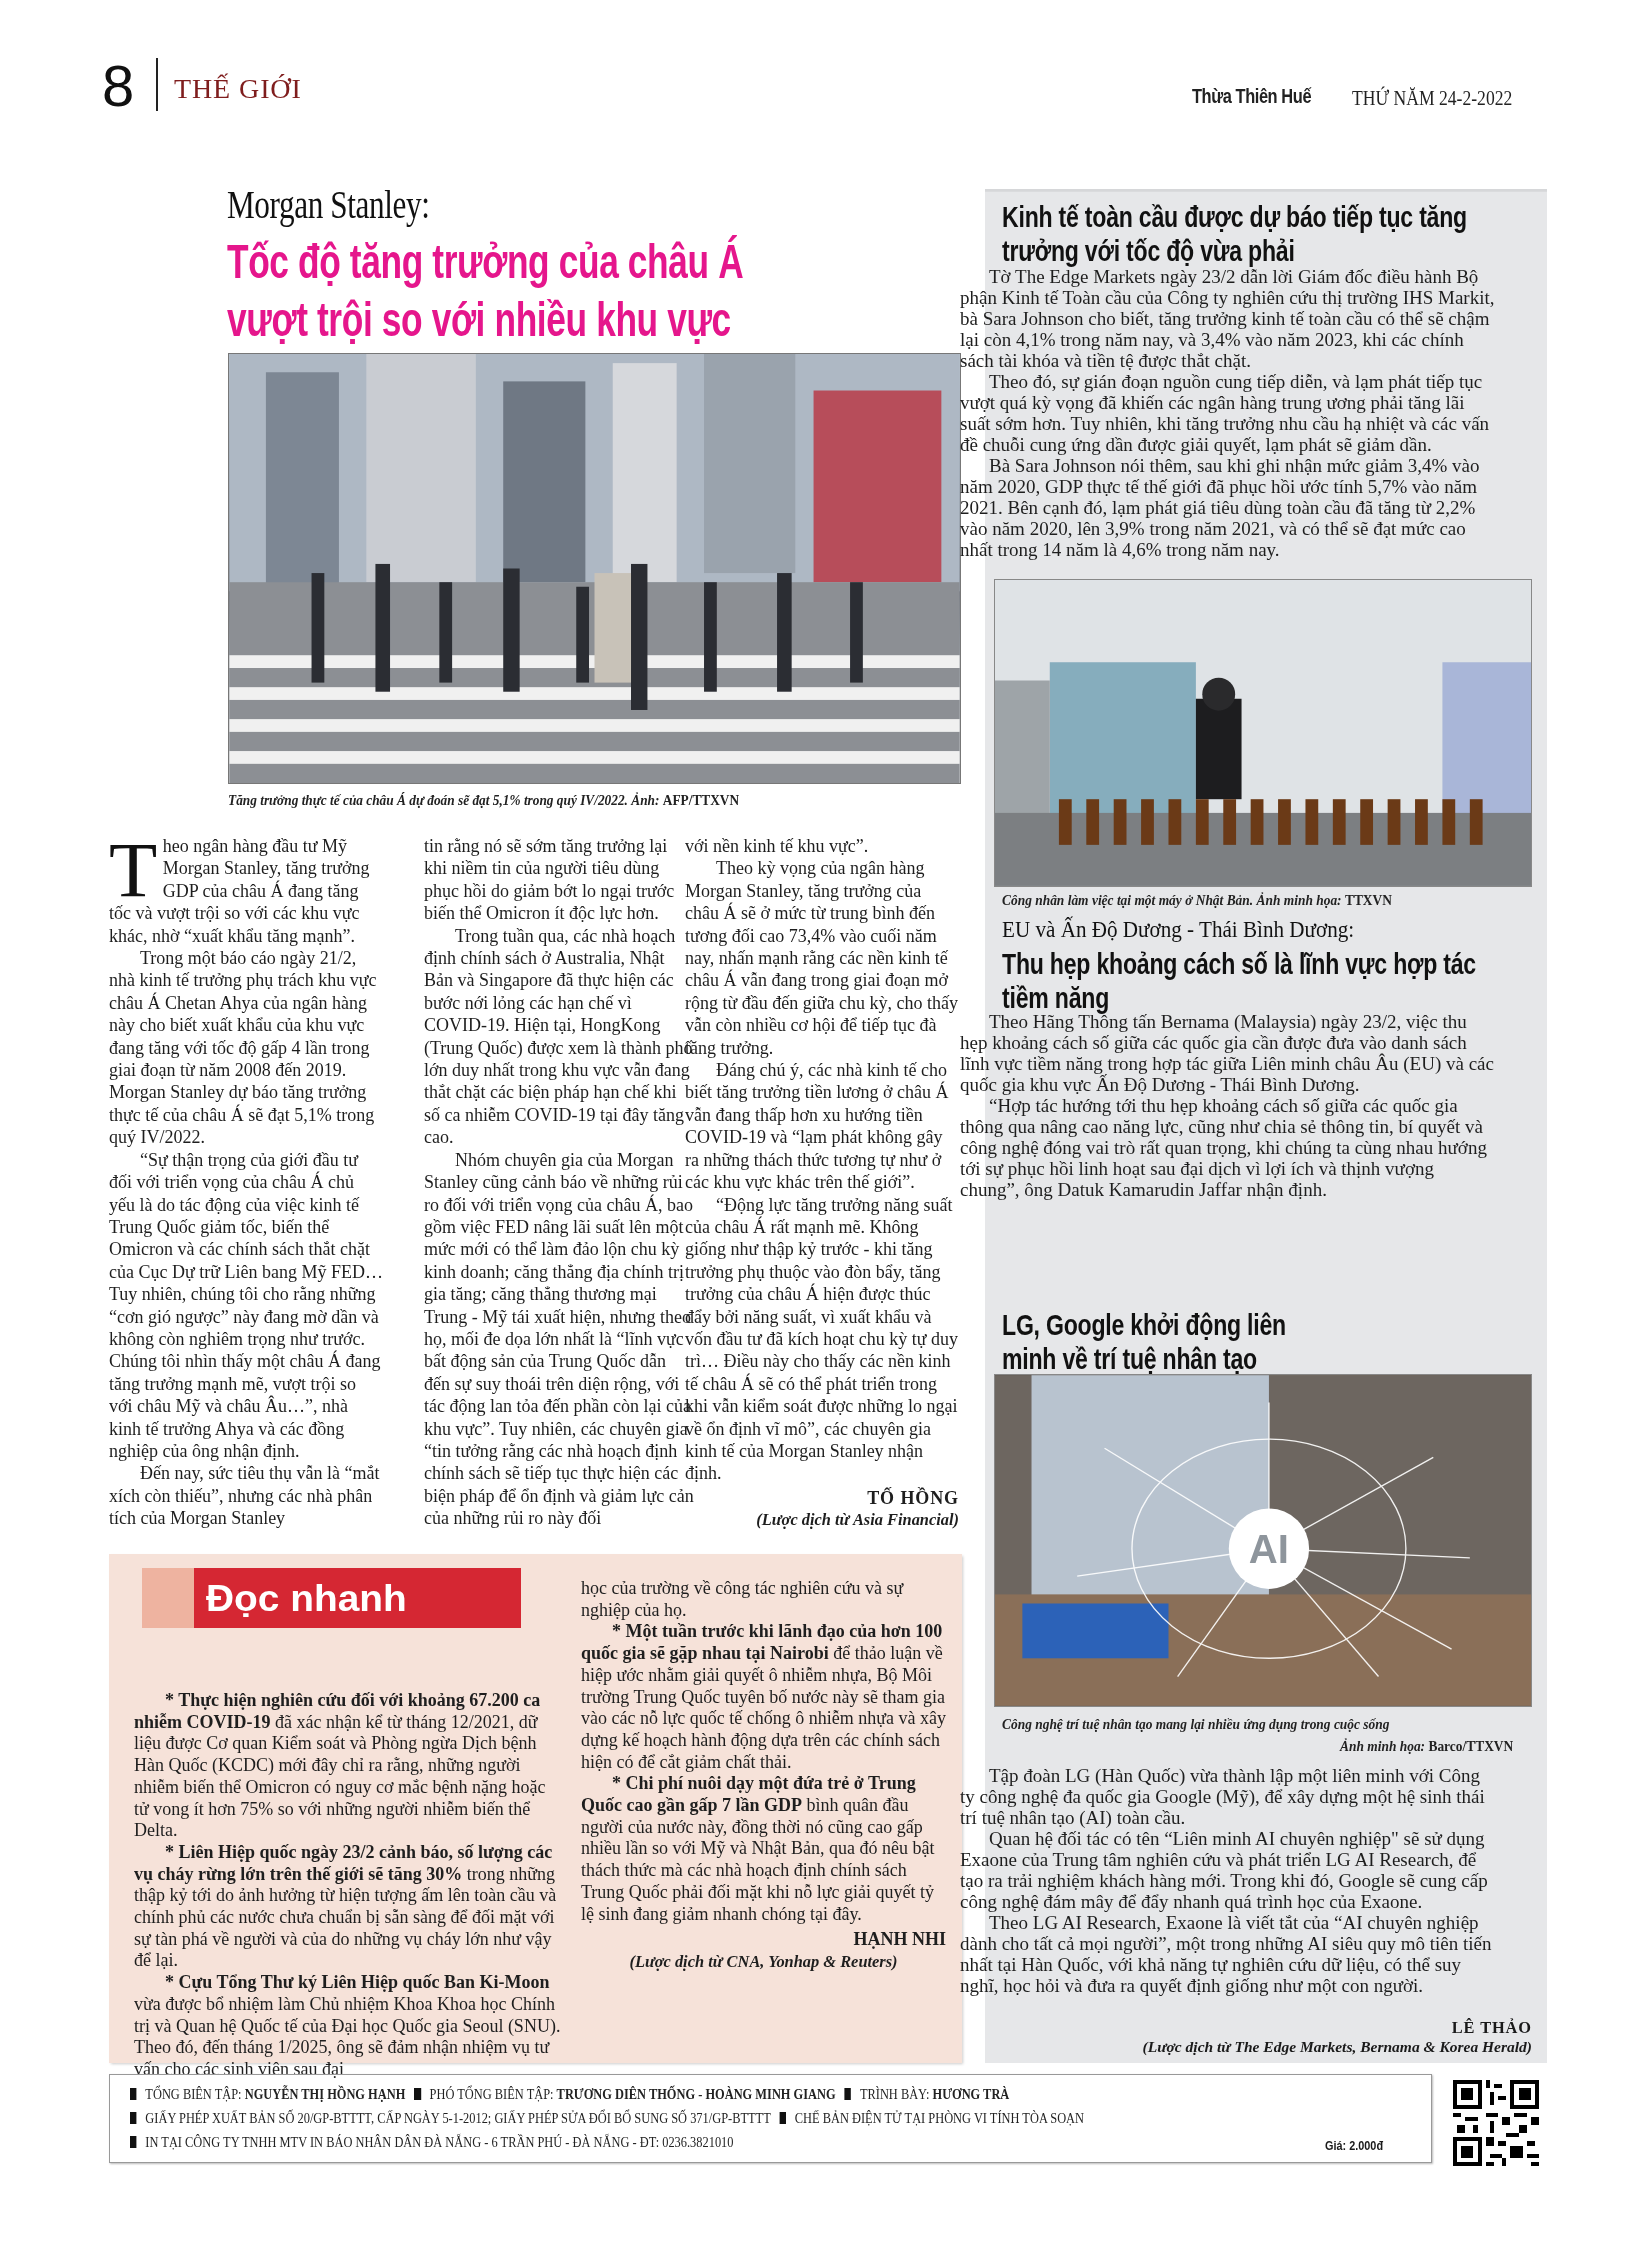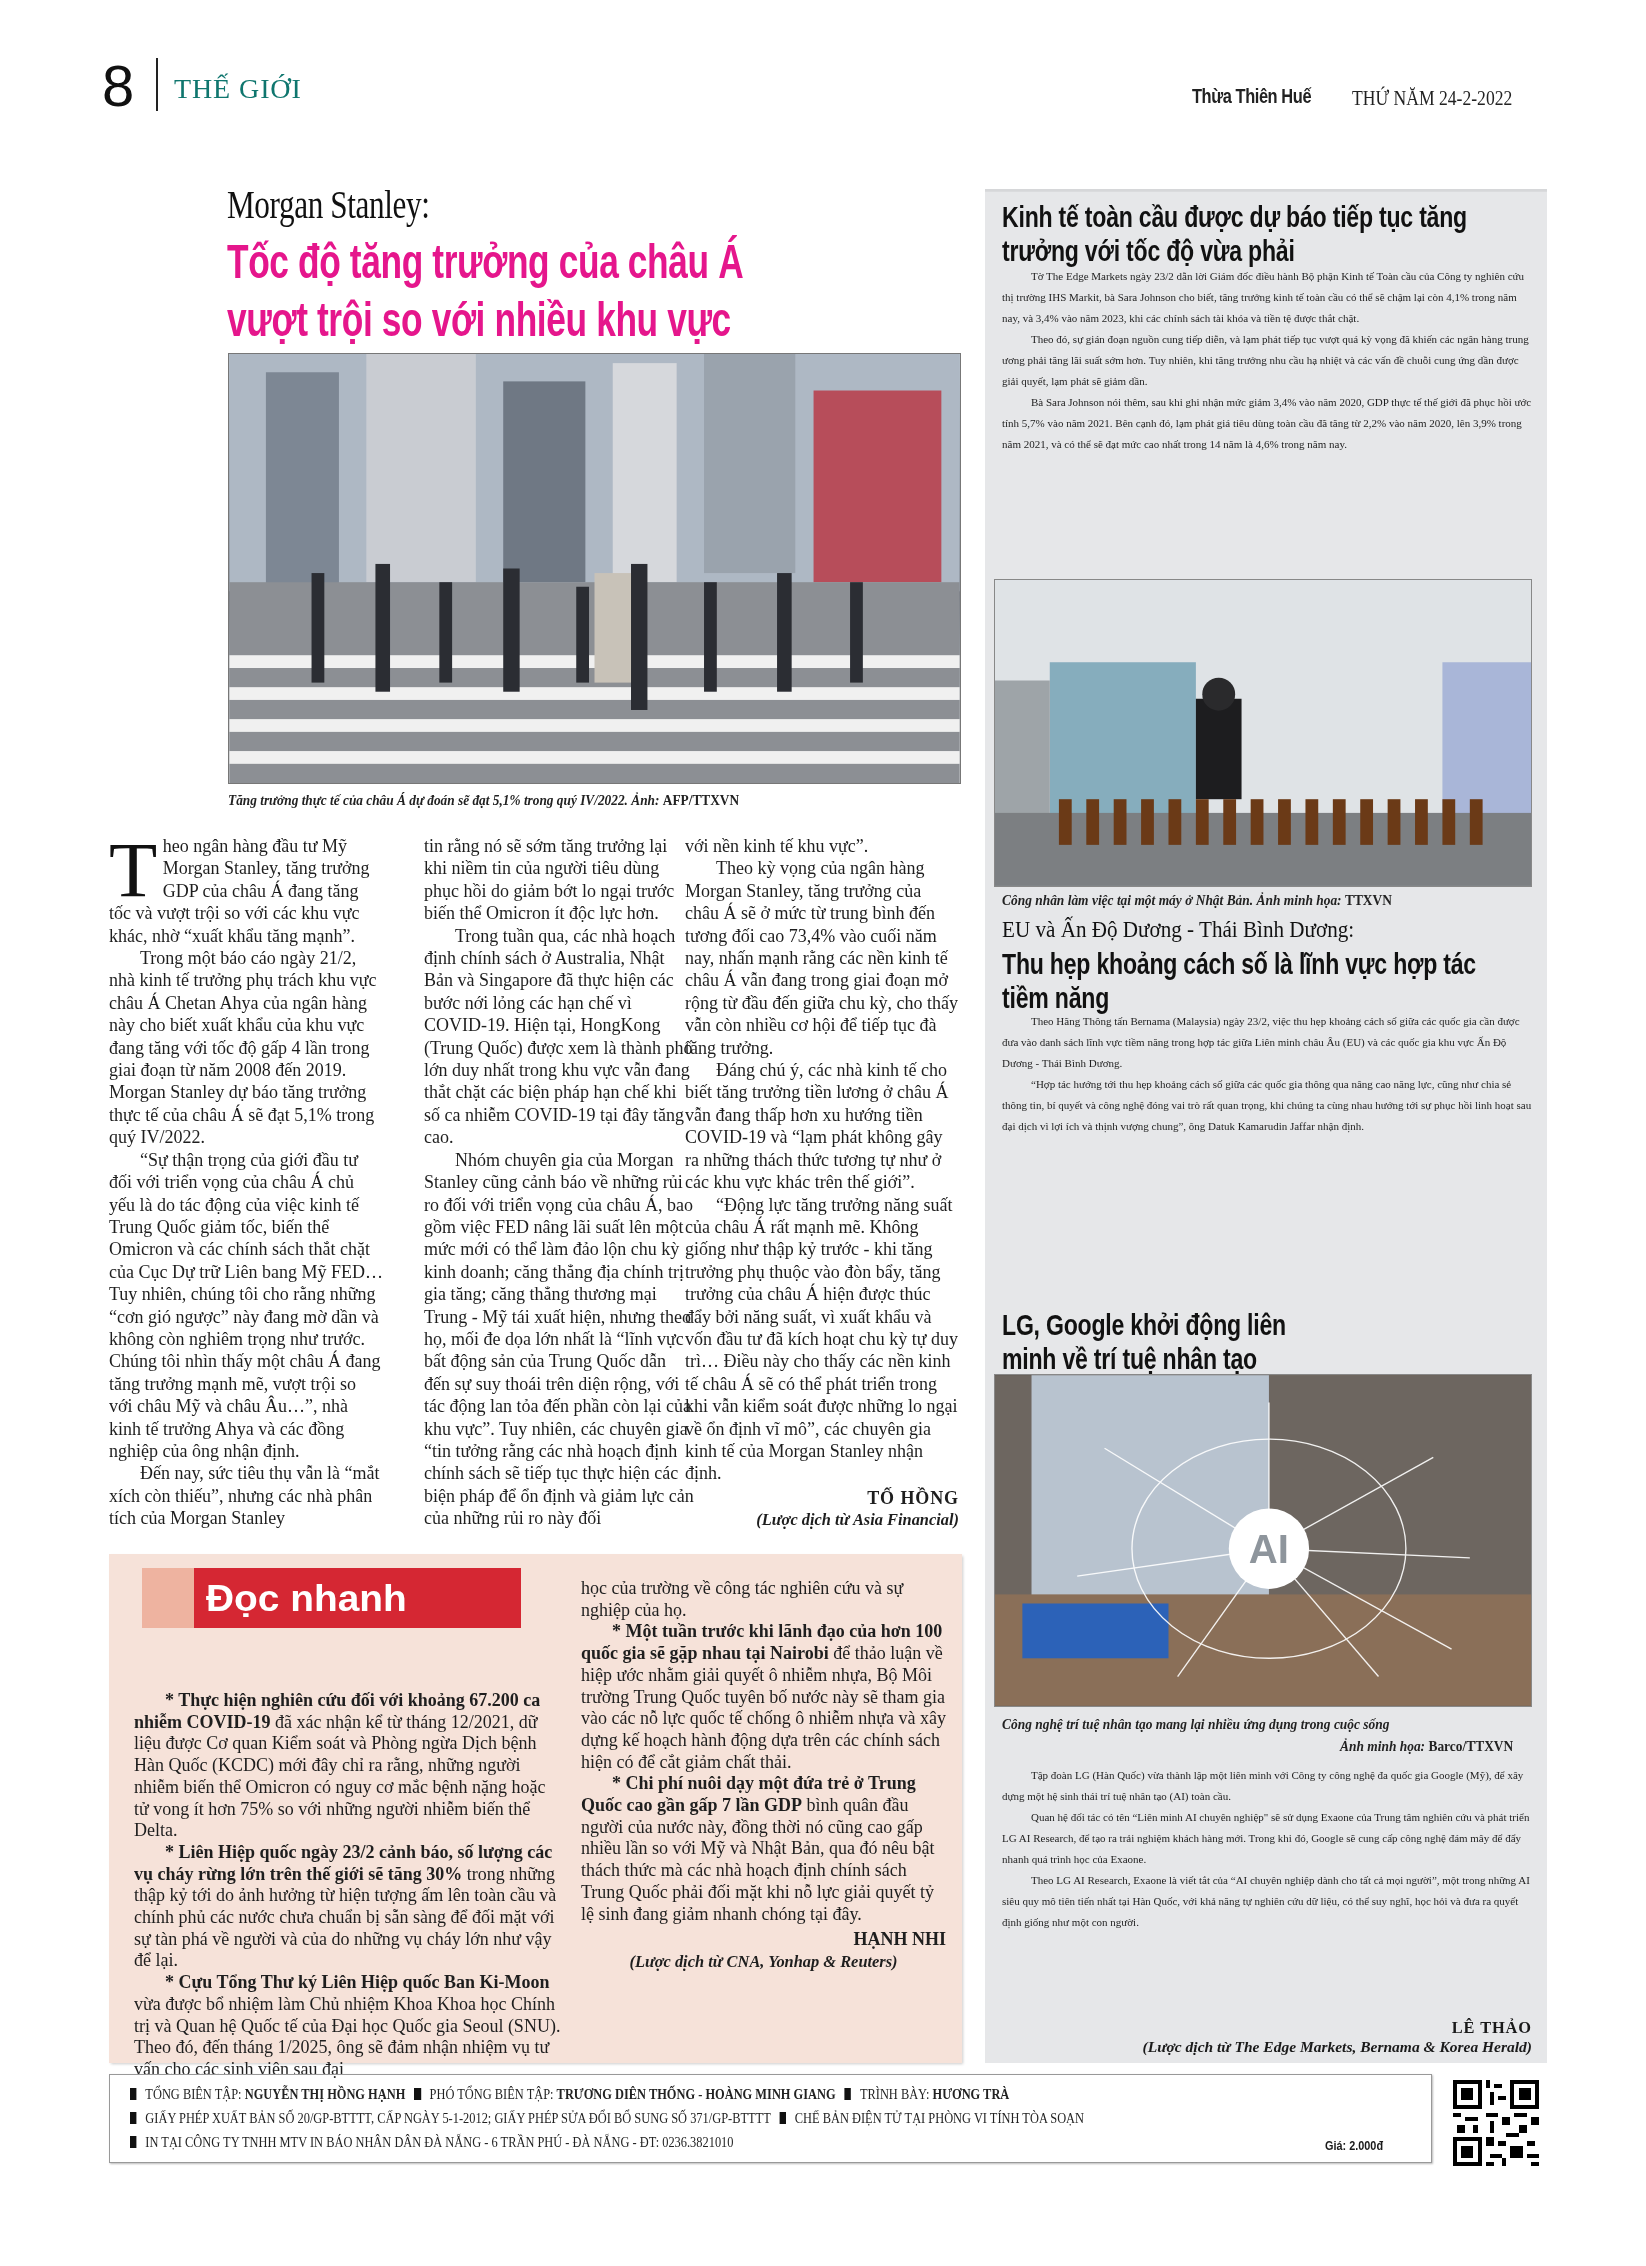--- a/index.html
+++ b/index.html
@@ -1,21 +1,21 @@
 <!DOCTYPE html>
 <html style="font-size:14.6px"><head>
 <meta charset="utf-8">
 <style>
   html, body { margin:0; padding:0; background:#ffffff; }
   body { width:1647px; height:2267px; position:relative; overflow:hidden; font-family:"Liberation Serif", serif; color:#1a1a1a; }
   .abs { position:absolute; }
   
   #page-num { left:102px; top:57px; font-family:"Liberation Sans", sans-serif; font-size:58px; line-height:58px; color:#111; letter-spacing:-1.8px; }
   #hdr-sep { left:156px; top:58px; width:1.8px; height:53px; background:#222; }
-  #section-name { left:174px; top:73px; font-size:28px; letter-spacing:0.9px; color:#0f766e; }
+  #section-name { left:174px; top:73px; font-size:28px; letter-spacing:0.9px; color:#7f1d1d; }
   #paper-name { left:1192px; top:85px; font-family:"Liberation Sans", sans-serif; font-weight:bold; font-size:20px; transform:scaleX(0.82); transform-origin:left; letter-spacing:-0.5px; color:#222; }
   #issue-date { left:1352px; top:87px; font-size:20px; color:#222; letter-spacing:0px; transform:scaleX(0.88); transform-origin:left; }
 
   
   #kicker { left:227px; top:181px; font-size:40px; transform:scaleX(0.78); transform-origin:left; color:#111; letter-spacing:-0.5px; white-space:nowrap; }
   #main-title { left:227px; top:233px; width:804px; font-family:"Liberation Sans", sans-serif; font-weight:bold; font-size:48px; line-height:58px; color:#e5168c; transform:scaleX(0.735); transform-origin:left top; letter-spacing:-0.5px; }
   #main-photo { left:228px; top:353px; width:731px; height:429px; overflow:hidden; background:linear-gradient(180deg,#b9c4cf 0%,#8e99a6 30%,#6b707a 55%,#9aa0a7 70%,#d9dadc 100%); border:0.9px solid #777; }
   #main-caption { left:228px; top:791px; font-size:15.5px; font-style:italic; font-weight:bold; transform:scaleX(0.86); transform-origin:left; white-space:nowrap; color:#222; }
   #main-caption .credit { font-style:normal; }
 
@@ -38,21 +38,21 @@
   .quick-col p { margin:0; text-indent:31px; }
   .quick-col p.cont { text-indent:0; }
   #qcol1 { left:134px; top:1654px; width:429px;margin-top:36px; }
   #qcol2 { left:581px; top:1578px; width:365px; }
   #quick-author { text-align:right; font-weight:bold; margin-top:4px; text-indent:0 !important; }
   #quick-source { text-align:center; font-style:italic; font-weight:bold; font-size:16.4px; text-indent:0 !important; }
 
   
   #sidebar { left:985px; top:189px; width:562px; height:1874px; background:#e6e7e9; box-shadow:inset 0 2.7px 0 #d6d7d9; }
   .sb-title { position:absolute; left:1002px; font-family:"Liberation Sans", sans-serif; font-weight:bold; font-size:30px; line-height:34px; color:#111; transform:scaleX(0.77); transform-origin:left top; width:676px; letter-spacing:-0.3px; }
-  .sb-text { position:absolute; left:1002px; width:535px; font-size:11px; line-height:21px; color:#1e1e1e; }
+  .sb-text { position:absolute; left:960px; width:535px; font-size:19px; line-height:21px; color:#1e1e1e; }
   .sb-text p { margin:0; text-indent:29px; }
   .sb-photo { position:absolute; left:994px; width:536px; border:0.9px solid #888; overflow:hidden; }
   .sb-caption { position:absolute; left:1002px; font-size:14.6px; font-style:italic; font-weight:bold; transform:scaleX(0.92); transform-origin:left; white-space:nowrap; color:#222; }
   .sb-caption .credit { font-style:normal; }
   #sb1-title { top:200px; }
   #sb1-text { top:266px; }
   #sb-photo1 { top:579px; height:306px; background:linear-gradient(180deg,#e9ecef 0%,#cfd5da 30%,#8b9aa3 60%,#6d5b45 80%,#9a8f86 100%); }
   #sb-caption1 { top:892px; }
   #sb2-kicker { left:1002px; top:916px; font-size:24px; transform:scaleX(0.88); transform-origin:left; white-space:nowrap; color:#111; }
   #sb2-title { top:947px; }

